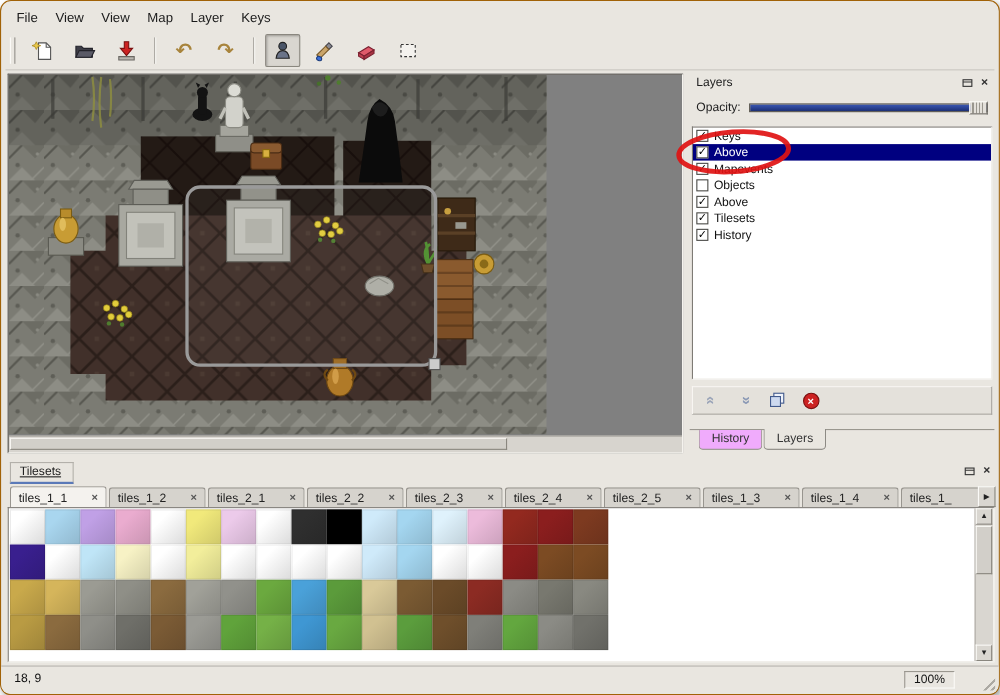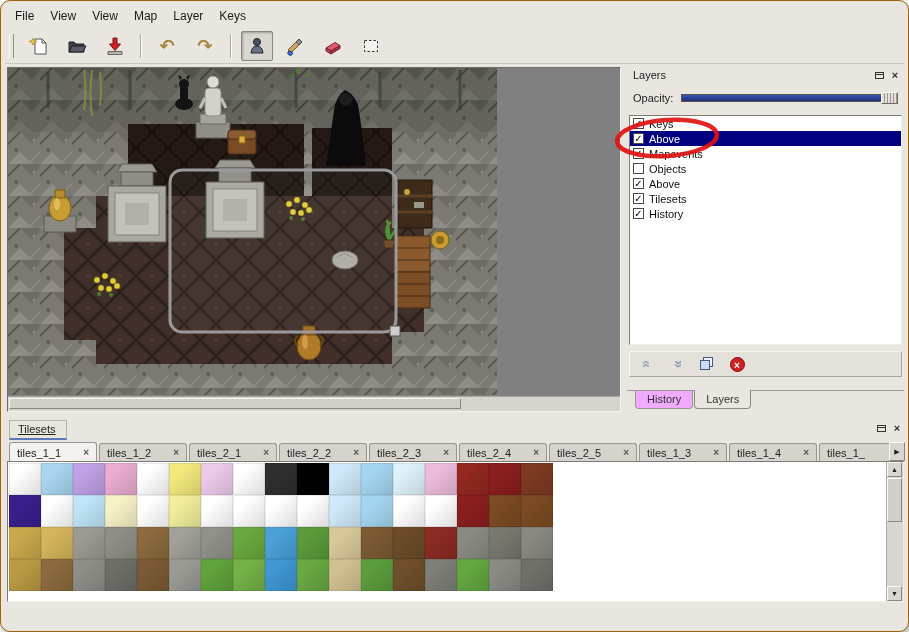--- a/index.html
+++ b/index.html
@@ -489,14 +489,19 @@
           <div class="tile" style="background: linear-gradient(135deg, rgb(113, 113, 107) 30%, rgb(97, 97, 92));"></div>
         </div>
       <div class="vscroll">
         <div class="vs-btn" style="top:0;">▲</div>
         <div class="vs-thumb"></div>
         <div class="vs-btn" style="bottom:0;">▼</div>
       </div>
     </div>
   </div>
 
+  <div id="statusbar">
+    <span class="status-coords">18, 9</span>
+    <span class="status-zoom">100%</span>
+    <div class="resize-grip"></div>
+  </div>
 
 </div>
 
 </body></html>

